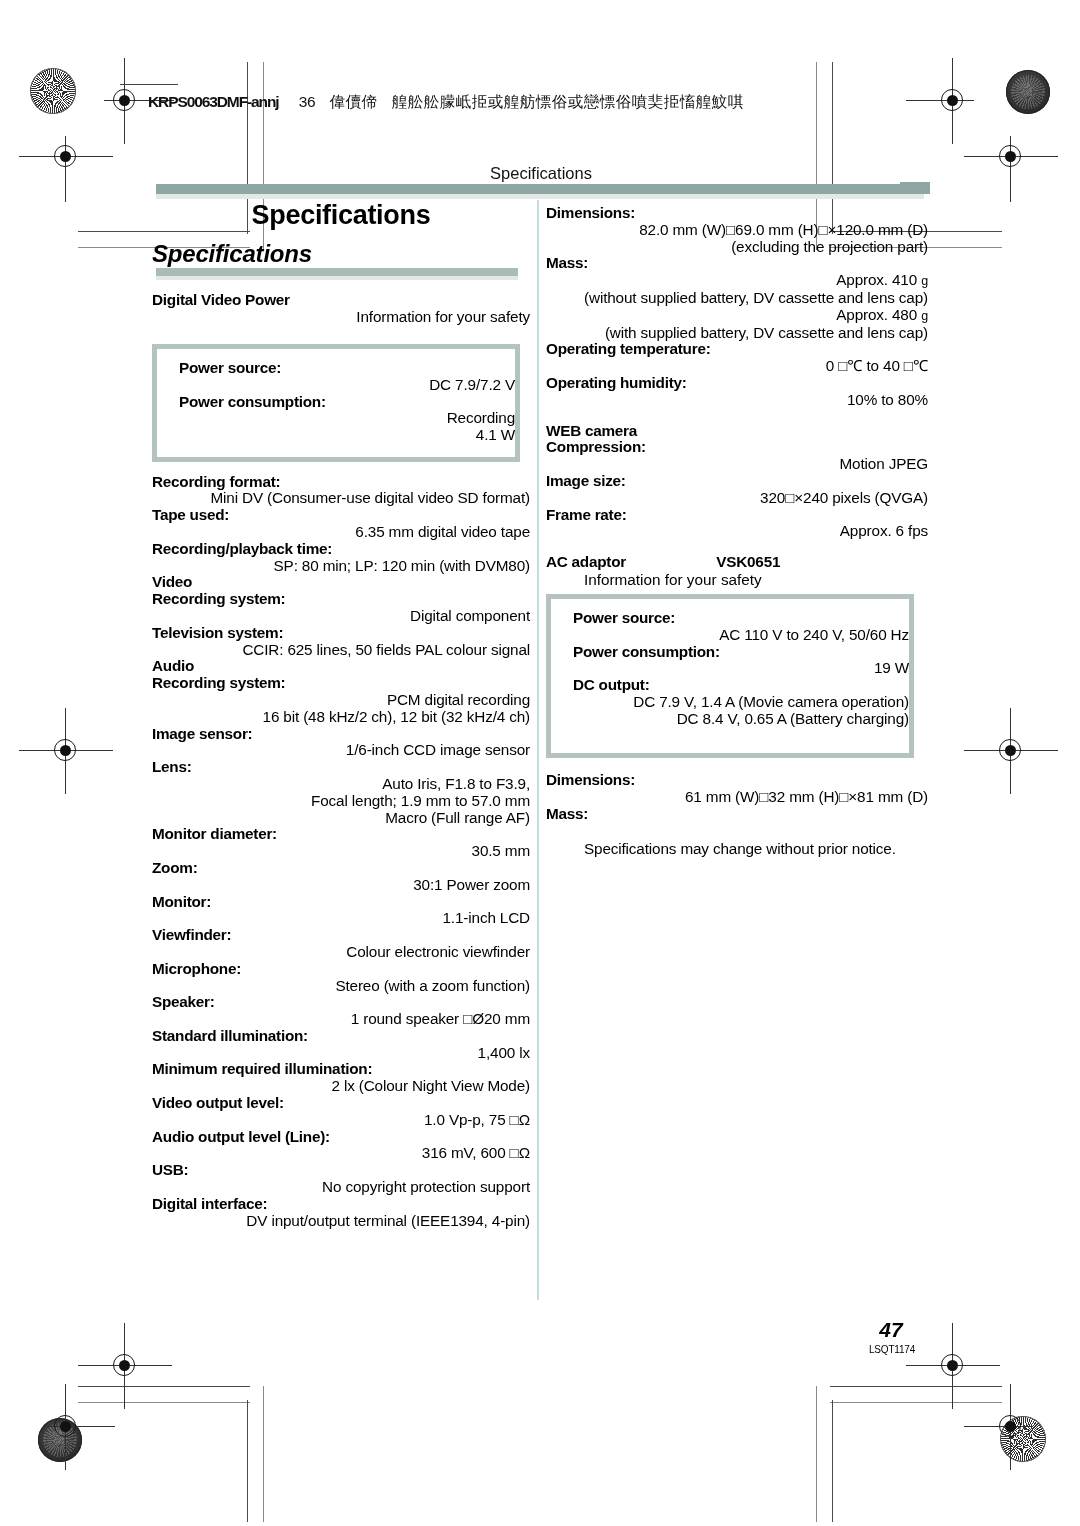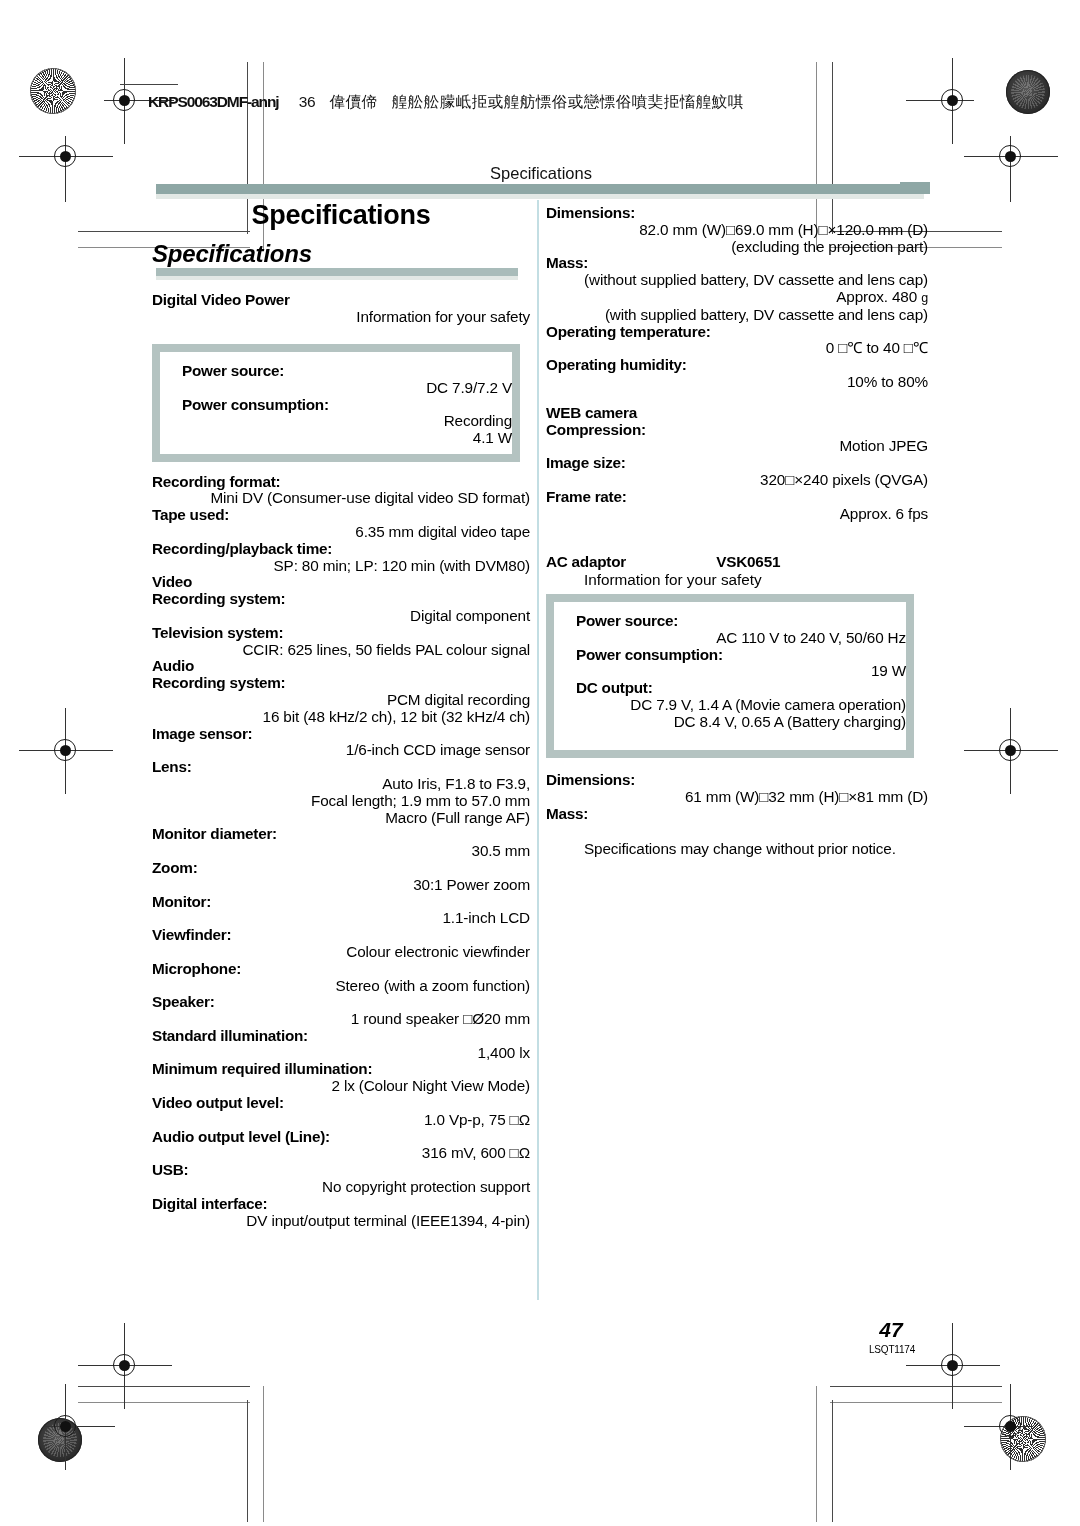--- a/index.html
+++ b/index.html
@@ -217,21 +217,21 @@
     white-space: nowrap;
     text-align: right;
   }
   .gap { height: 14px; }
   .unit-sm { font-size: 12.5px; }
 
   
   .specbox {
     position: absolute;
     background: #ffffff;
-    border: 8px solid #84cc16;
+    border: 5px solid #84cc16;
     box-sizing: border-box;
   }
   .specbox-inner {
     padding: 11px 0 12px 22px;
     font-size: 15.3px;
     line-height: 16.8px;
   }
   .box-camera { left: 152px; top: 344px;  width: 368px; height: 118px; }
   .box-ac     { left: 546px; top: 594px;  width: 368px; height: 164px; }
 
@@ -459,20 +459,21 @@
       <div class="def">Recording</div>
       <div class="def">4.1 W</div>
     </div>
   </div>
 
   <div class="col col-right">
     <div class="term">Dimensions:</div>
     <div class="def">82.0 mm (W)□69.0 mm (H)□×120.0 mm (D)</div>
     <div class="def">(excluding the projection part)</div>
     <div class="term">Mass:</div>
+    <div class="def"><span>Approx. 410</span> <span class="unit-sm">g</span></div>
     <div class="def">(without supplied battery, DV cassette and lens cap)</div>
     <div class="def"><span>Approx. 480</span> <span class="unit-sm">g</span></div>
     <div class="def">(with supplied battery, DV cassette and lens cap)</div>
     <div class="term">Operating temperature:</div>
     <div class="def">0 □℃ to 40 □℃</div>
     <div class="term">Operating humidity:</div>
     <div class="def">10% to 80%</div>
 
     <div class="gap"></div>
 

